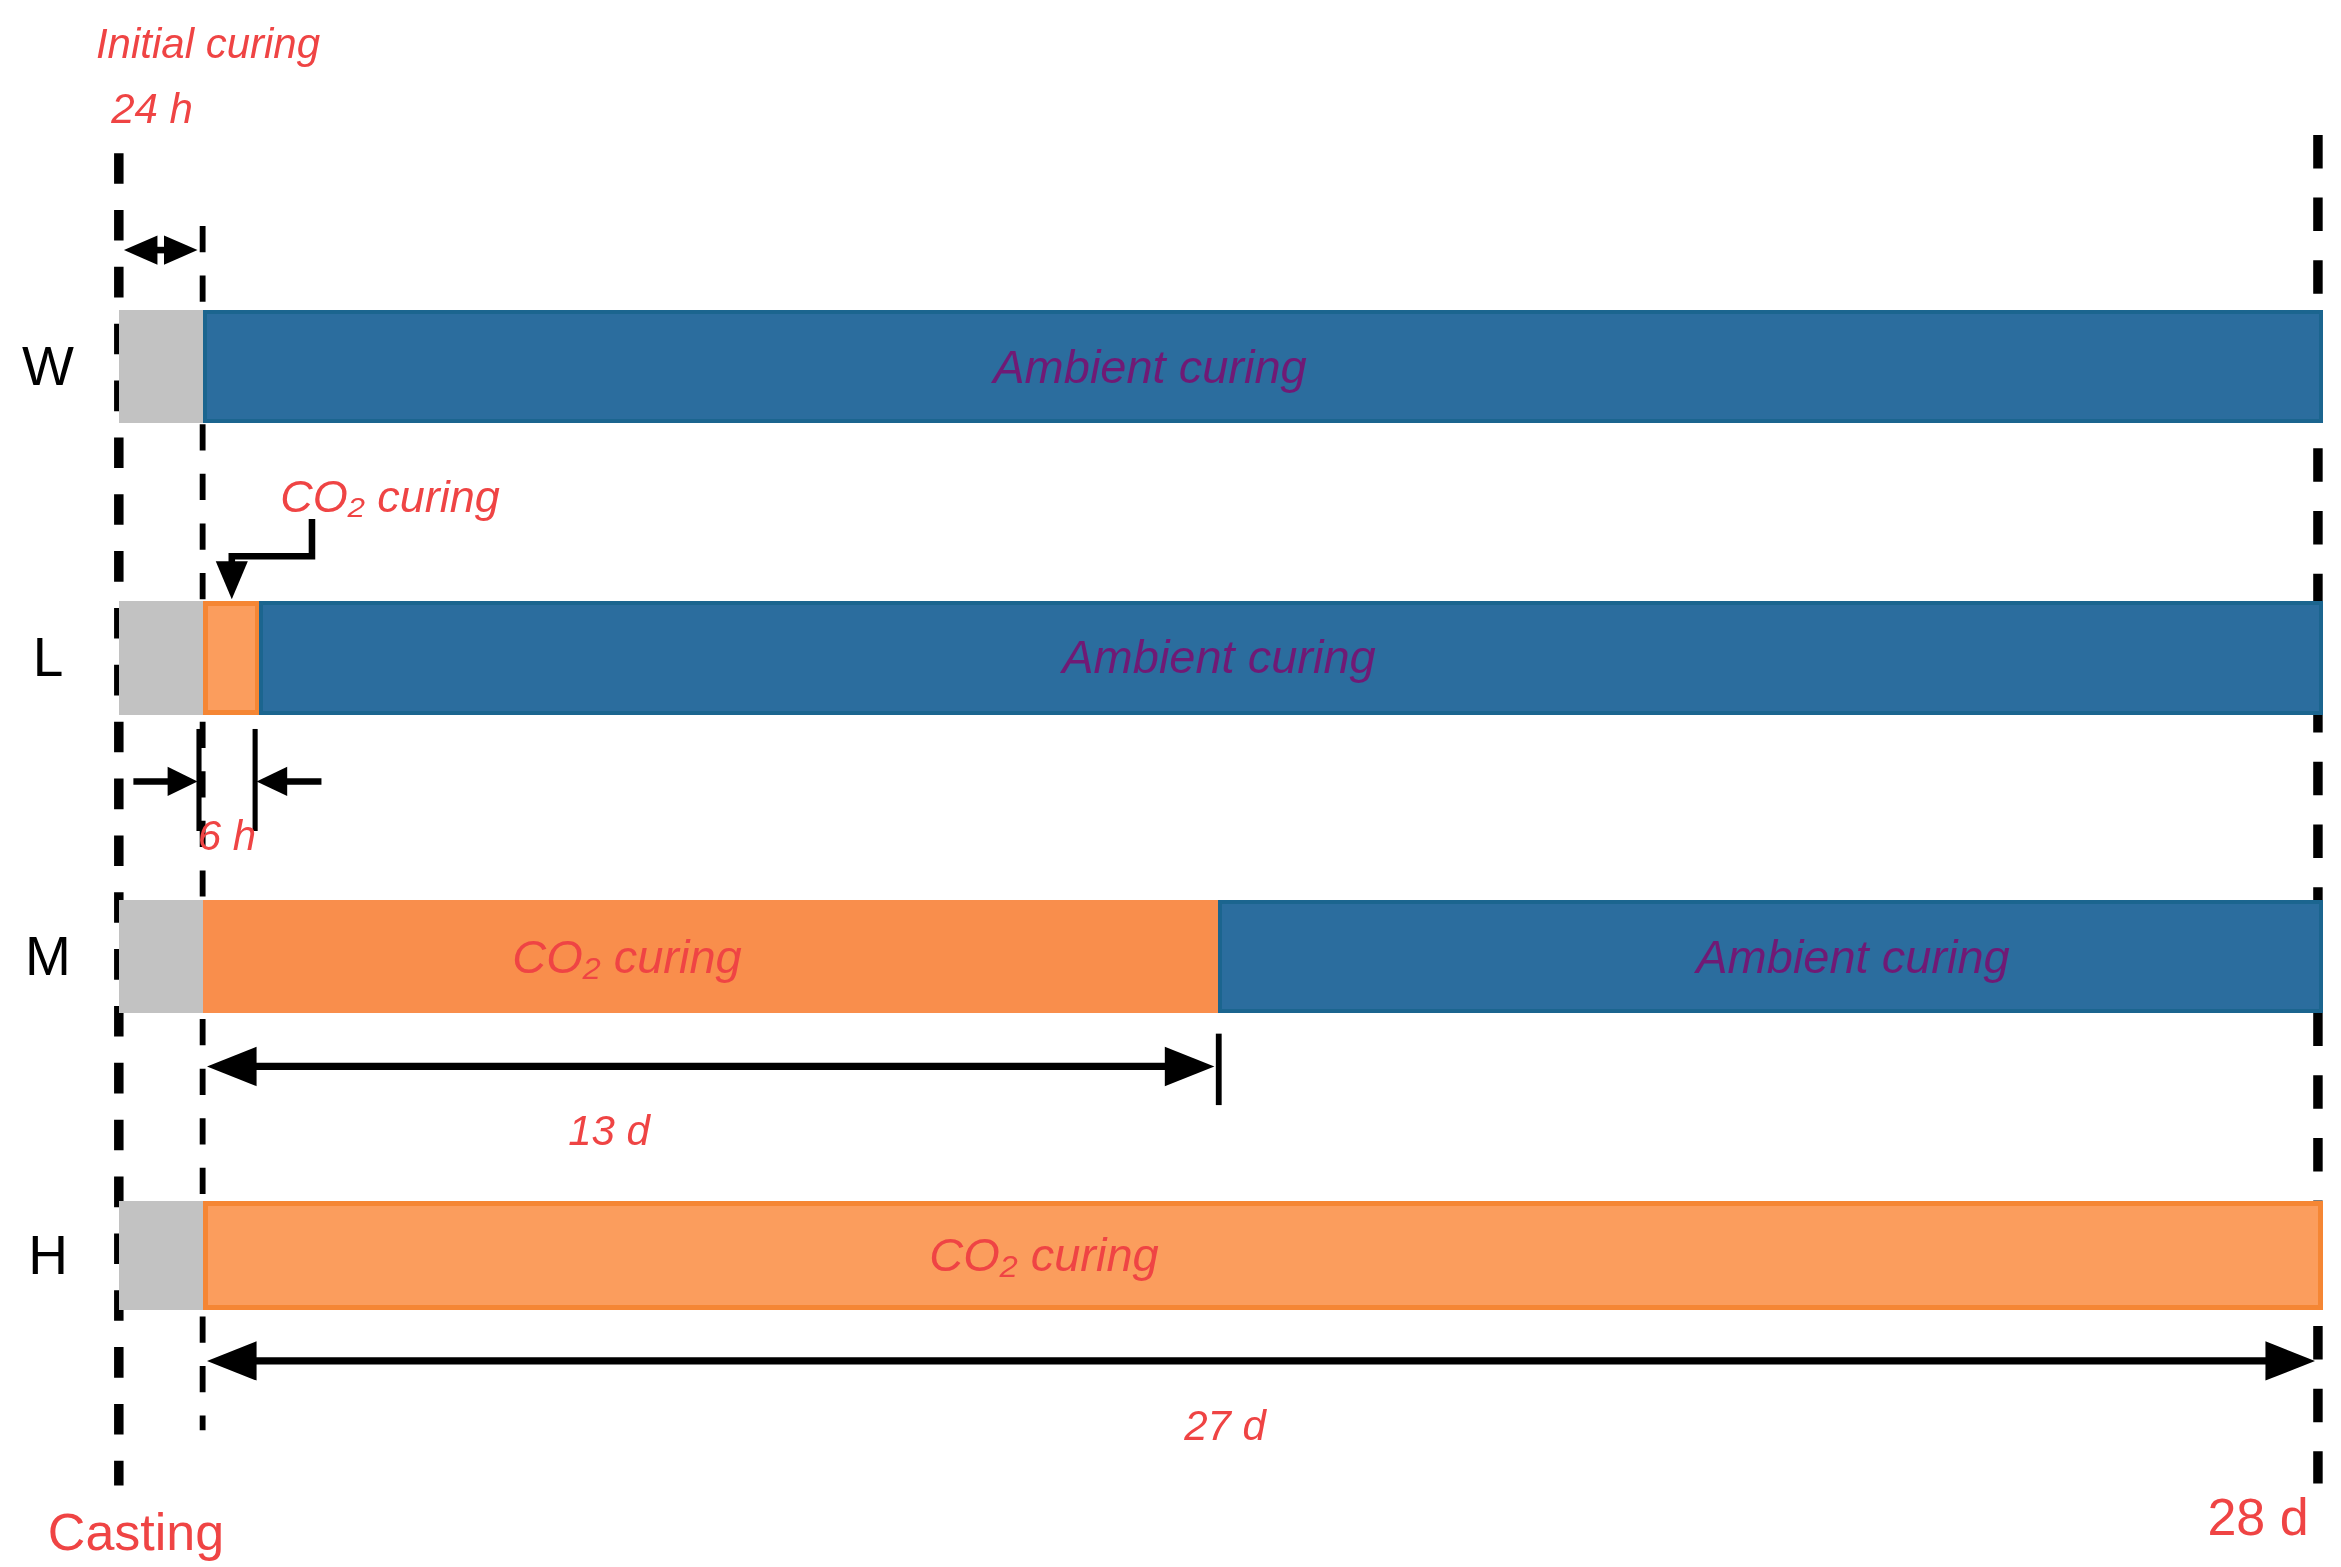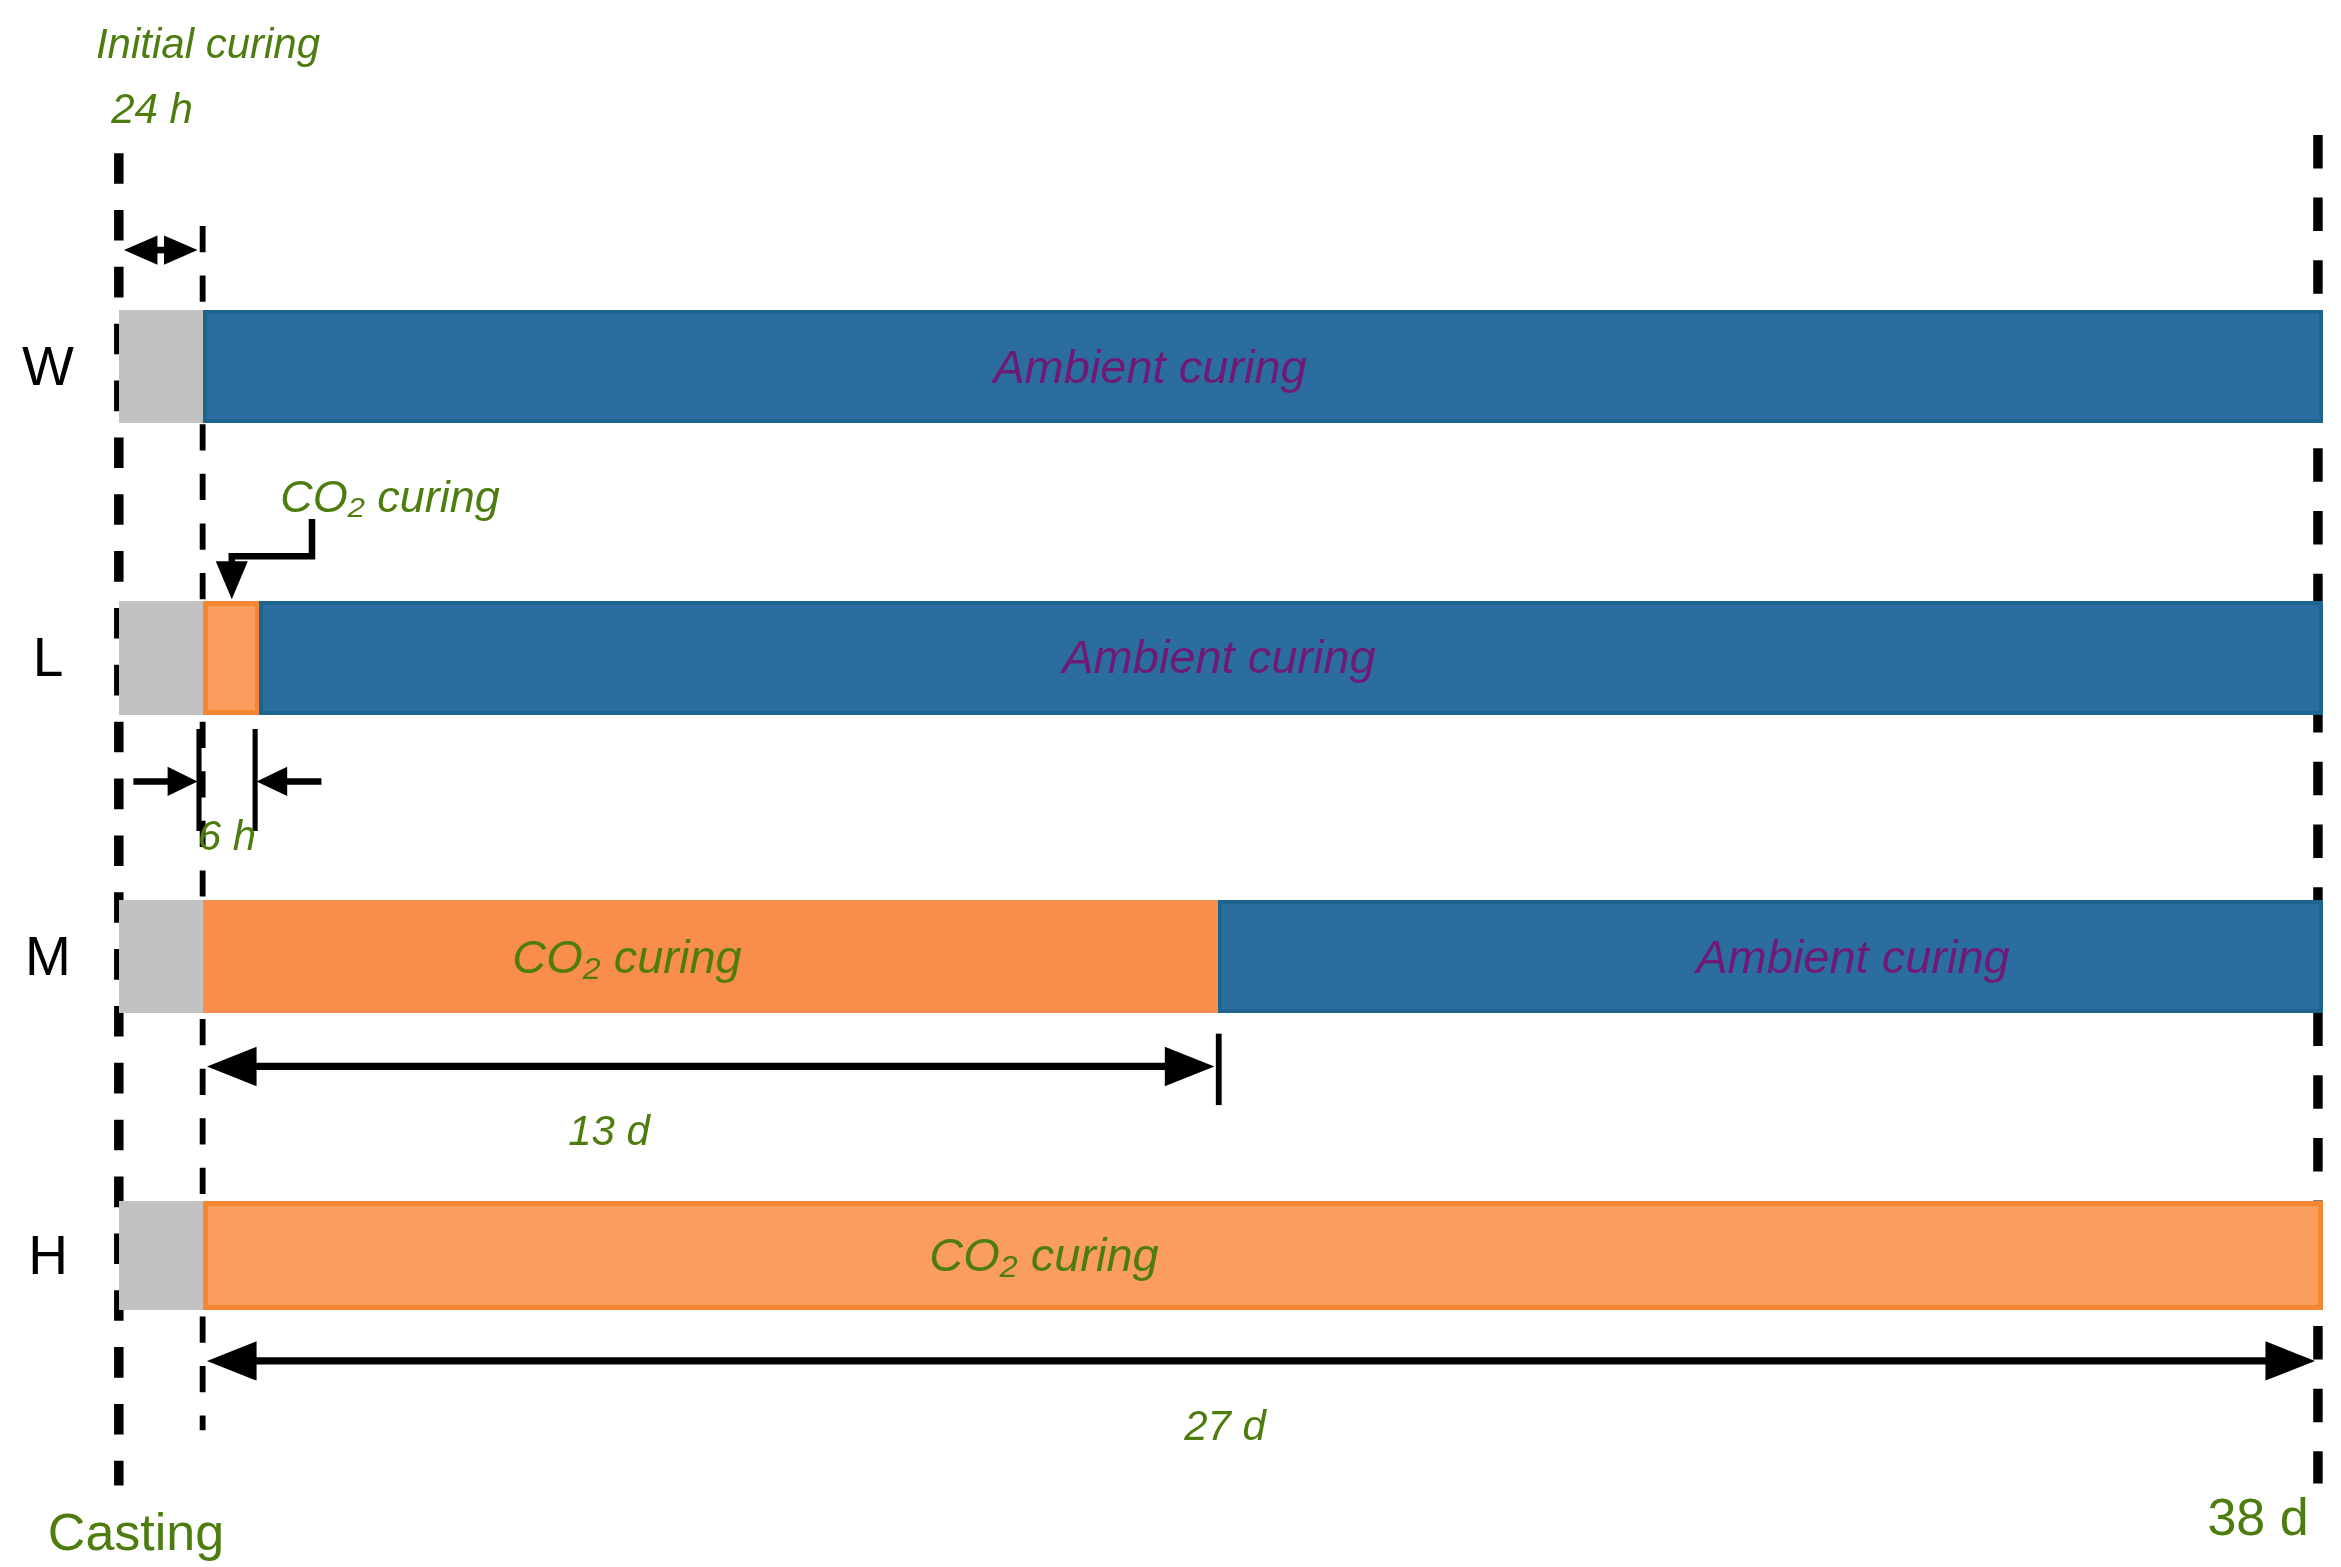--- a/index.html
+++ b/index.html
@@ -11,21 +11,21 @@
     overflow:hidden;
   }
   #lines-layer{position:absolute;left:0;top:0;width:2342px;height:1568px;}
   .bar-seg{position:absolute;box-sizing:border-box;}
   .seg-gray{background:var(--gray,#C2C2C2);}
   .seg-blue{background:var(--blue,#2B6D9E);border:4.4px solid var(--blue-border,#1B658F);}
   .seg-orange{background:var(--orange,#F98E4C);}
   .seg-orange-light{background:var(--orange-light,#FB9D5D);border:5.8px solid var(--orange-border,#F58634);}
   .txt{
     position:absolute;transform:translate(-50%,-50%);
-    white-space:nowrap;color:#4d7c0f;line-height:1.1;text-align:center;
+    white-space:nowrap;color:#ef4444;line-height:1.1;text-align:center;
   }
   .bar-label{font-size:47px;font-style:italic;}
   .bar-label.on-blue{color:#701a75;}
   .row-letter{font-size:55px;color:#000;}
   .small-ann{font-size:42px;font-style:italic;}
   .callout-label{font-size:45px;font-style:italic;}
   .axis-label{font-size:52px;}
 </style>
 </head>
 <body>
@@ -102,16 +102,16 @@
   <div class="txt small-ann" style="left:609px;top:1131px;">13 d</div>
 
   <div class="txt row-letter" style="left:48px;top:1255px;">H</div>
   <div class="bar-seg seg-gray" style="left:119px;top:1201px;width:84px;height:109px;"></div>
   <div class="bar-seg seg-orange-light" style="left:203px;top:1201px;width:2120px;height:109px;"></div>
   <div class="txt bar-label" style="left:1044px;top:1255px;">CO₂ curing</div>
 
   <div class="txt small-ann" style="left:1225px;top:1426px;">27 d</div>
 
   <div class="txt axis-label" style="left:136px;top:1533px;">Casting</div>
-  <div class="txt axis-label" style="left:2258px;top:1518px;">38 d</div>
+  <div class="txt axis-label" style="left:2258px;top:1518px;">28 d</div>
 
 </div>
 
 
 </body></html>

